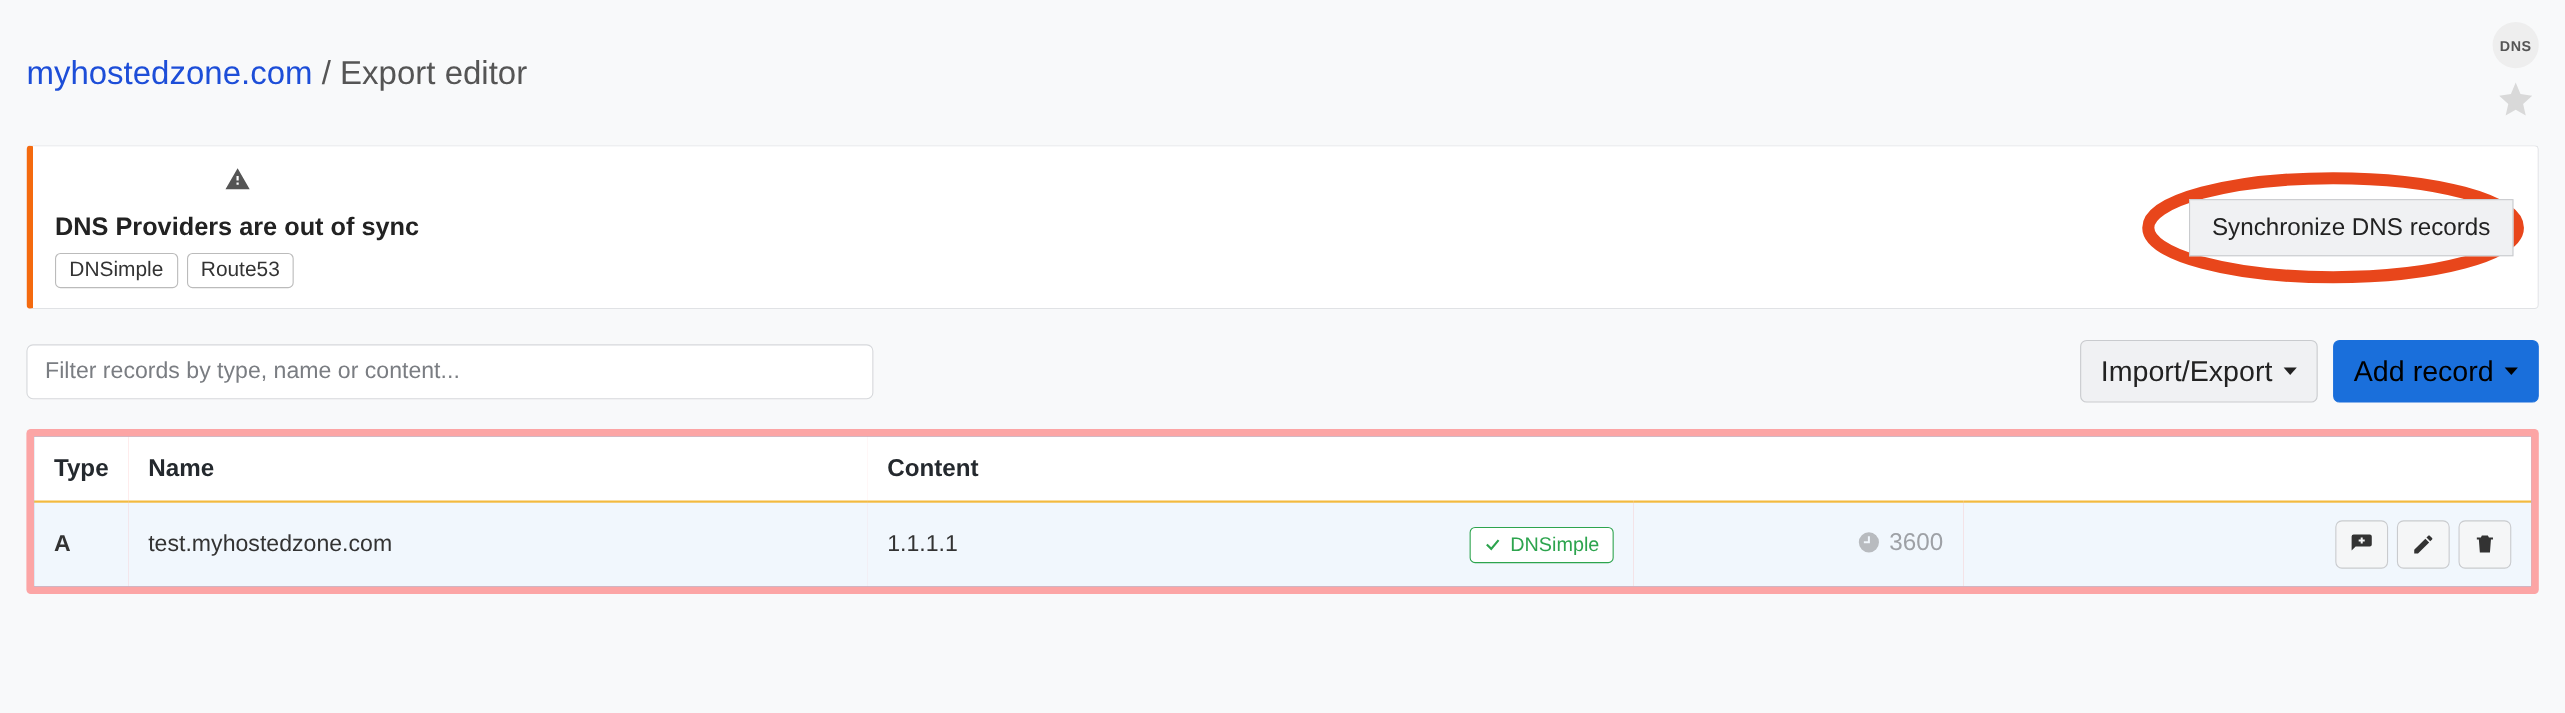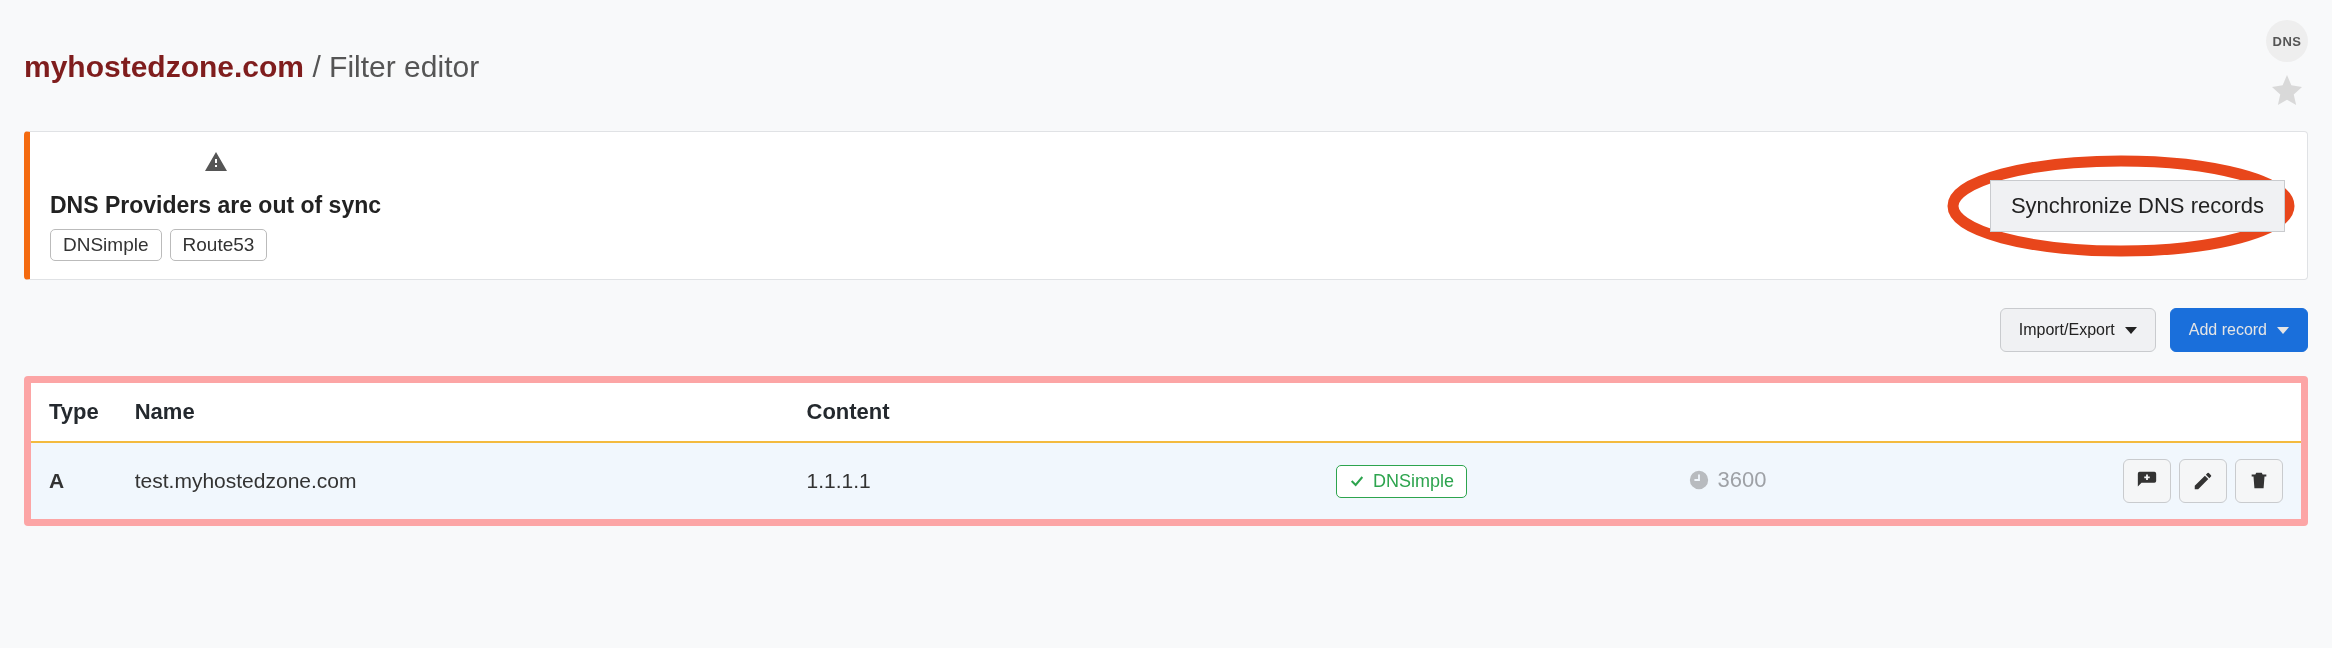--- a/index.html
+++ b/index.html
@@ -17,23 +17,22 @@
     align-items: center;
     justify-content: space-between;
     margin-bottom: 18px;
   }
   .breadcrumb {
     font-size: 30px;
     font-weight: 400;
     color: #555;
   }
   .breadcrumb a {
-    color: #7f1d1d;
+    color: #1d4ed8;
     text-decoration: none;
-    font-weight: bold;
   }
   .header-right {
     display: flex;
     align-items: center;
     gap: 10px;
     flex-direction: column;
   }
   .dns-badge {
     width: 42px;
     height: 42px;
@@ -127,36 +126,36 @@
     padding: 12px 16px;
     font-size: 21px;
     background: #fff;
     color: #333;
   }
   .filter-input::placeholder { color: #7a7d82; }
   .spacer { flex: 1; }
   .btn {
     border-radius: 6px;
     padding: 12px 18px;
-    font-size: 16px;
+    font-size: 26px;
     cursor: pointer;
     display: inline-flex;
     align-items: center;
     gap: 8px;
     border: 1px solid transparent;
   }
   .btn-light {
     background: #f0f1f3;
     border-color: #c9cbce;
     color: #222;
   }
   .btn-primary {
     background: #1a6fdb;
     border-color: #1a6fdb;
-    color: #e5e5e5;
+    color: #000000;
   }
   .caret {
     width: 0; height: 0;
     border-left: 6px solid transparent;
     border-right: 6px solid transparent;
     border-top: 7px solid currentColor;
     margin-left: 2px;
   }
 
   
@@ -225,21 +224,21 @@
   .td-right { text-align: right; white-space: nowrap; }
   .td-provider { text-align: right; }
 </style>
 </head>
 <body>
 
 <div class="header">
   <div class="breadcrumb">
     <a href="#">myhostedzone.com</a>
     <span>/</span>
-    <span>Filter editor</span>
+    <span>Export editor</span>
   </div>
   <div class="header-right">
     <div class="dns-badge">DNS</div>
     <span class="star-icon">
       <svg viewBox="0 0 24 24">
           <path d="M12 2l2.9 6.9L22 10l-5.5 5 1.6 7L12 18.5 5.9 22l1.6-7L2 10l7.1-1.1z"></path>
         </svg>
     </span>
   </div>
 </div>
@@ -261,20 +260,21 @@
   </div>
   <span class="highlight-circle">
     <svg width="360" height="110" viewBox="0 0 360 110">
       <ellipse cx="180" cy="55" rx="168" ry="45" fill="none" stroke="#e8461b" stroke-width="11"></ellipse>
     </svg>
   </span>
   <button class="sync-button">Synchronize DNS records</button>
 </div>
 
 <div class="toolbar">
+  <input class="filter-input" type="text" placeholder="Filter records by type, name or content..." style="">
   <div class="spacer"></div>
   <button class="btn btn-light">
     <span>Import/Export</span>
     <span class="caret"></span>
   </button>
   <button class="btn btn-primary">
     <span>Add record</span>
     <span class="caret"></span>
   </button>
 </div>

